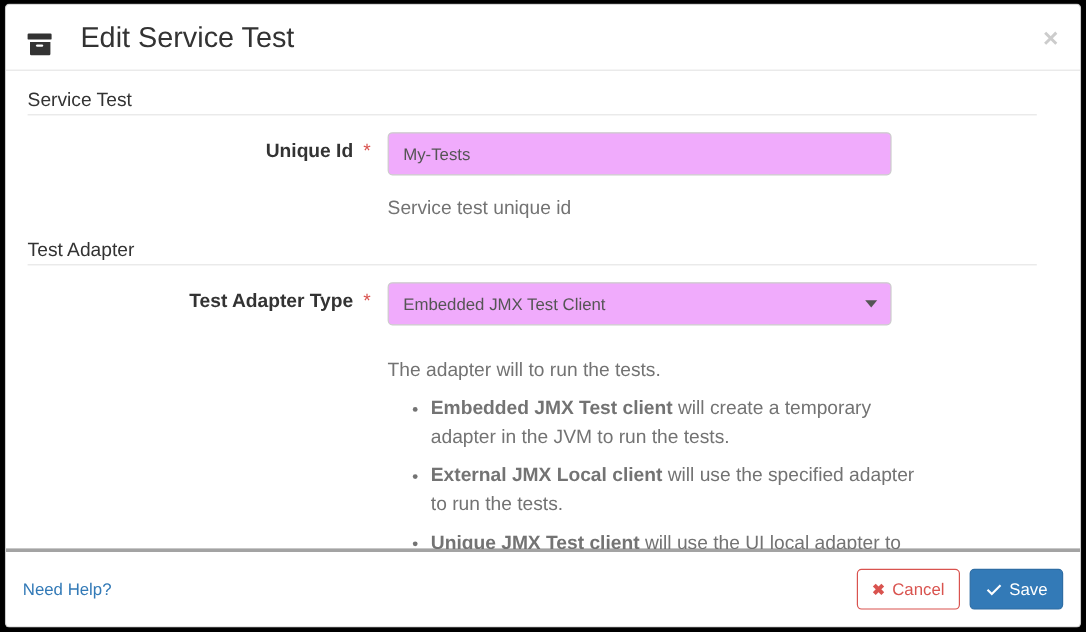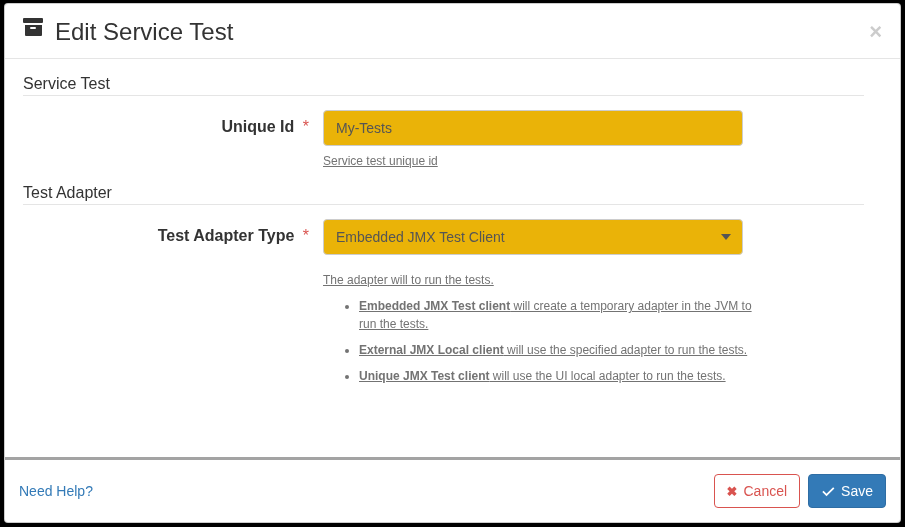--- a/index.html
+++ b/index.html
@@ -32,22 +32,22 @@
     padding: 14px 18px 12px 18px;
     border-bottom: 1px solid #e5e5e5;
     display: flex;
     align-items: center;
   }
   .modal-title {
     font-size: 24px;
     font-weight: 500;
     color: #333;
     display: flex;
-    align-items: flex-start;
-    gap: 12px;
+    align-items: flex-end;
+    gap: 24px;
   }
   .archive-icon {
     width: 20px; height: 18px;
     display: inline-flex;
     flex-direction: column;
     justify-content: center;
   }
   .archive-icon .lid {
     width: 20px; height: 5px;
     background: #333;
@@ -114,21 +114,21 @@
   .col-desc {
     flex: 0 0 440px;
   }
 
   .text-input, .select-input {
     width: 100%;
     height: 36px;
     padding: 6px 12px;
     font-size: 14px;
     color: #555;
-    background: #eab308;
+    background: #f0abfc;
     border: 1px solid #ccc;
     border-radius: 4px;
   }
   .select-wrap {
     position: relative;
     width: 100%;
   }
   .select-wrap select {
     appearance: none;
     -webkit-appearance: none;
@@ -140,24 +140,23 @@
     transform: translateY(-50%);
     width: 0; height: 0;
     border-left: 5px solid transparent;
     border-right: 5px solid transparent;
     border-top: 6px solid #555;
     pointer-events: none;
   }
 
   .help-text {
     color: #737373;
-    font-size: 12px;
-    margin-top: 6px;
+    font-size: 16px;
+    margin-top: 16px;
     line-height: 1.5;
-    text-decoration: underline;
   }
   .help-text ul {
     margin: 8px 0 0 0;
     padding-left: 36px;
   }
   .help-text li { margin-bottom: 8px; }
   .help-text li b { color: #737373; font-weight: 700; }
 
   
   .modal-footer {

